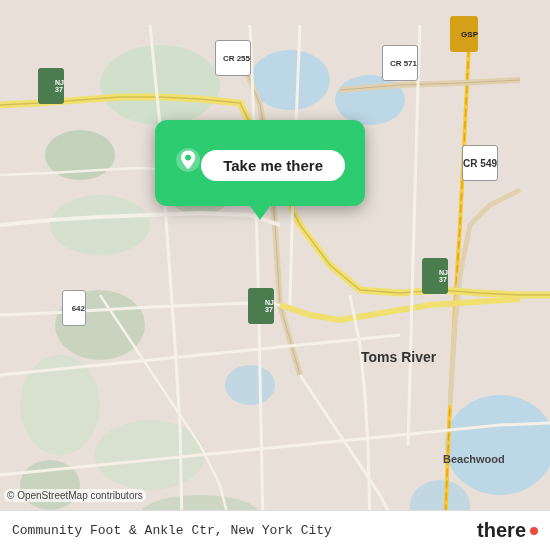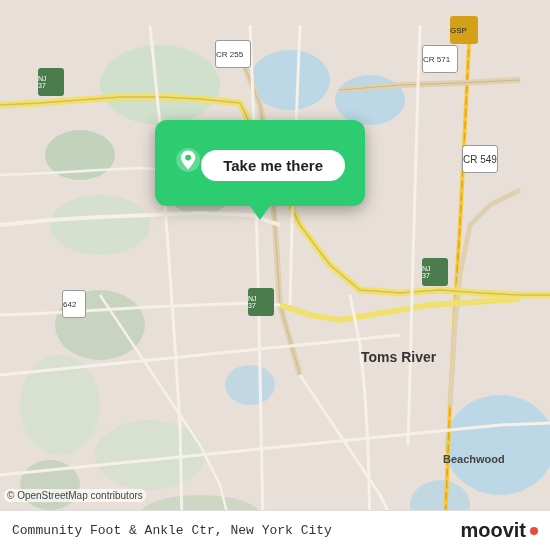--- a/index.html
+++ b/index.html
@@ -132,27 +132,27 @@
       color: #555;
       background: rgba(255,255,255,0.6);
       padding: 1px 3px;
       border-radius: 3px;
       z-index: 5;
     }
 
     .route-badge {
       position: absolute;
       width: 26px;
-      height: 28px;
+      height: 36px;
       border-radius: 3px;
       display: flex;
       align-items: center;
-      justify-content: flex-start;
+      justify-content: flex-end;
       font-size: 9px;
-      font-weight: 400;
+      font-weight: 700;
       z-index: 5;
     }
 
     .badge-green {
       background: #4a7c4e;
       color: white;
     }
 
     .badge-yellow {
       background: #d4a017;
@@ -226,21 +226,21 @@
   </div>
   <div class="route-badge badge-green" style="top:288px;left:248px;">
     <span style="font-size:7px; line-height:1">NJ<br>37</span>
   </div>
   <div class="route-badge badge-green" style="top:258px;left:422px;">
     <span style="font-size:7px; line-height:1">NJ<br>37</span>
   </div>
   <div class="route-badge badge-white" style="top:40px;left:215px;width:36px;">
     <span style="font-size:8px">CR 255</span>
   </div>
-  <div class="route-badge badge-white" style="top:45px;left:382px;width:36px;margin-left:40px;">
+  <div class="route-badge badge-white" style="top:45px;left:382px;width:36px;">
     <span style="font-size:8px">CR 571</span>
   </div>
   <div class="route-badge badge-white" style="top:145px;left:462px;width:36px;">
     <span style="font-size:10px">CR 549</span>
   </div>
   <div class="route-badge badge-yellow" style="top:16px;left:450px;width:28px;">
     <span style="font-size:8px; color:#222">GSP</span>
   </div>
   <div class="route-badge badge-white" style="top:290px;left:62px;width:24px;">
     <span style="font-size:8px">642</span>
@@ -266,18 +266,18 @@
 
   <div class="osm-credit">
     <span>© OpenStreetMap contributors</span>
   </div>
 
   <div class="bottom-bar">
     <div class="bottom-bar-left">
       <span class="bottom-label">Community Foot &amp; Ankle Ctr, New York City</span>
     </div>
     <div class="moovit-logo">
-      <span class="moovit-text">moovit</span>
+      <span class="moovit-text">there</span>
       <span class="moovit-dot"></span>
     </div>
   </div>
 
 </div>
 
 </body></html>

